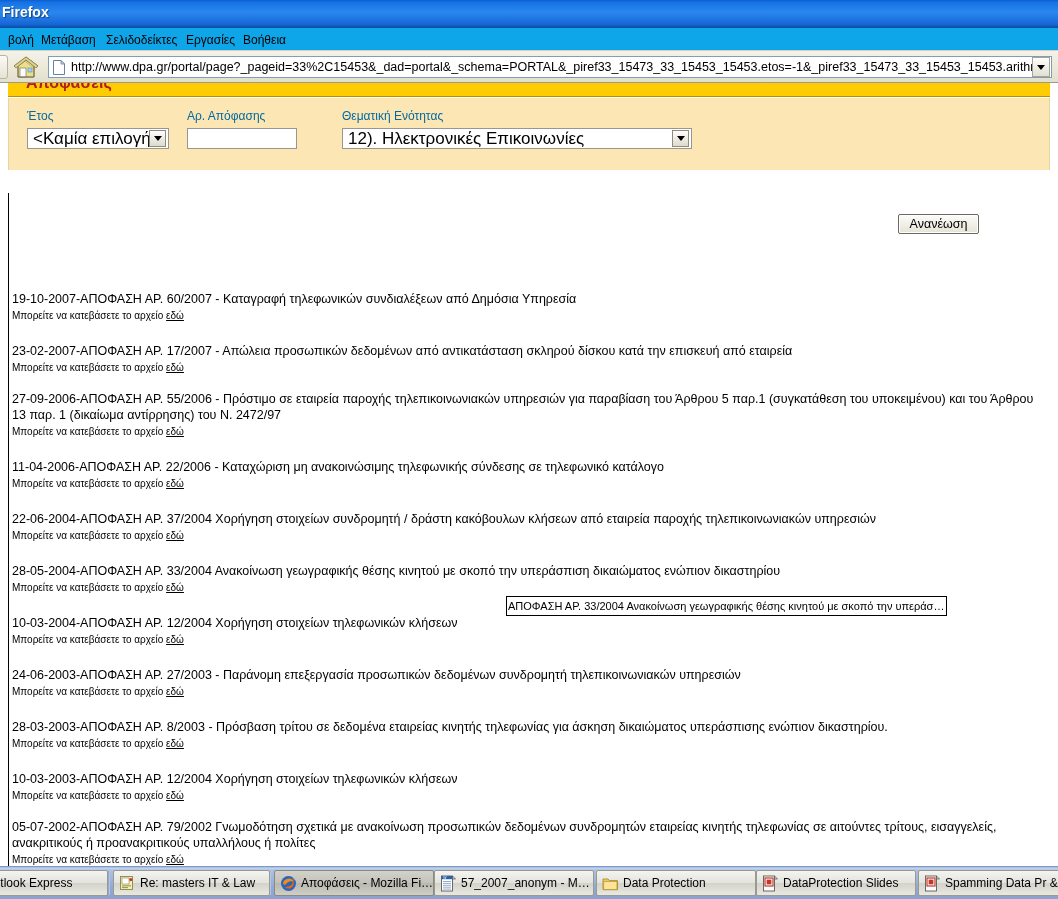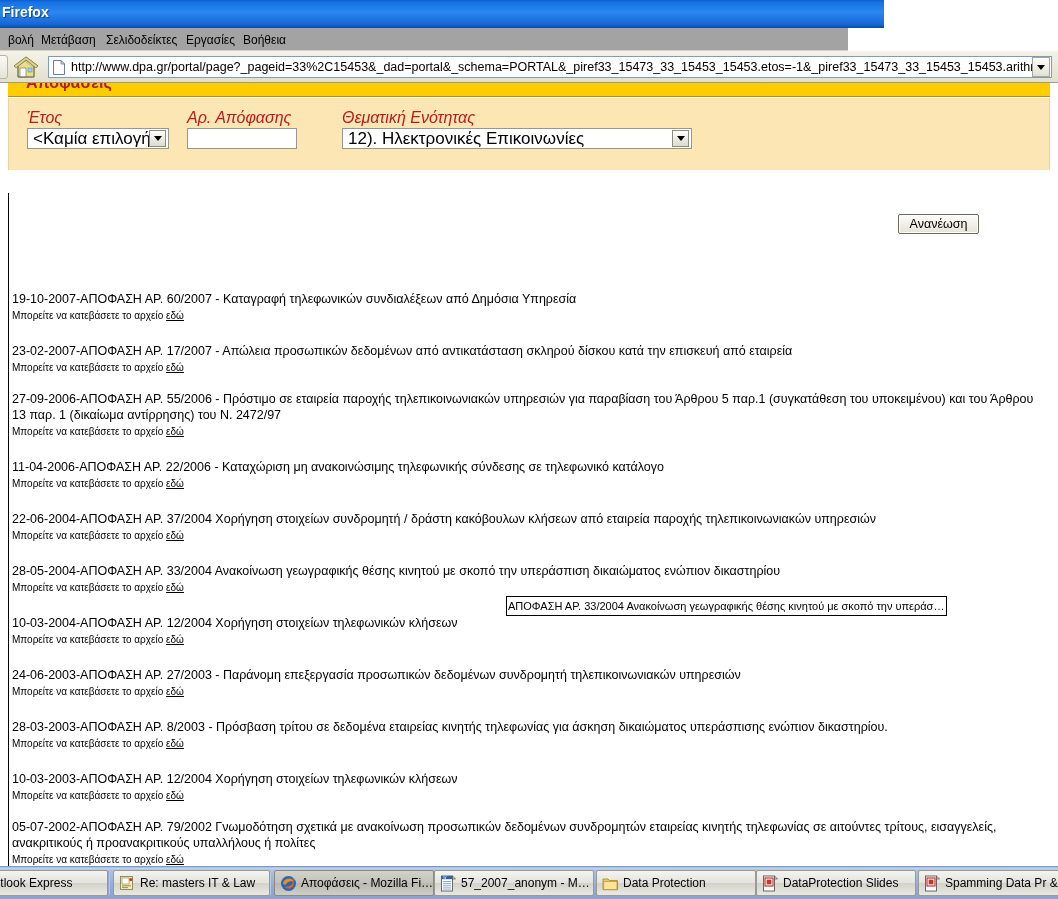--- a/index.html
+++ b/index.html
@@ -15,41 +15,41 @@
     position: relative;
     width: 1058px;
     height: 899px;
     background: #ffffff;
   }
 
   
   .titlebar {
     position: absolute;
     left: 0; top: 0;
-    width: 884px; height: 28px;
+    width: 1058px; height: 28px;
     background: linear-gradient(to bottom, #0a5fcf 0%, #1671e3 8%, #2a87ef 45%, #1667d6 90%, #0d4fae 100%);
     border-bottom: 1px solid #0a4fa8;
   }
   .titlebar-text {
     position: absolute;
     left: 2px; top: 4px;
     font-size: 14px;
     font-weight: bold;
     color: #ffffff;
     text-shadow: 1px 1px 1px rgba(0,0,0,0.45);
     letter-spacing: 0px;
     white-space: nowrap;
   }
 
   
   .menubar {
     position: absolute;
     left: 0; top: 28px;
-    width: 848px; height: 23px;
-    background: #a3a3a3;
+    width: 1058px; height: 23px;
+    background: #0ea5e9;
     border-bottom: 1px solid #d4d0c4;
   }
   .menu-item {
     position: absolute;
     top: 4px;
     font-size: 12px;
     color: #000000;
     white-space: nowrap;
     padding: 1px 3px;
     cursor: default;
@@ -153,24 +153,23 @@
   }
   .filter-panel-inner {
     position: absolute;
     left: 13px; top: 0;
     width: 1016px; height: 72px;
     background: #fbe6b4;
   }
 
   .flabel {
     position: absolute;
-    font-size: 16px;
-    color: #b91c1c;
-    white-space: nowrap;
-    font-style: italic;
+    font-size: 12px;
+    color: #0369a1;
+    white-space: nowrap;
   }
 
   .fselect {
     position: absolute;
     background: #ffffff;
     border: 1px solid #999690;
     display: flex;
     align-items: center;
     height: 21px;
     cursor: pointer;

